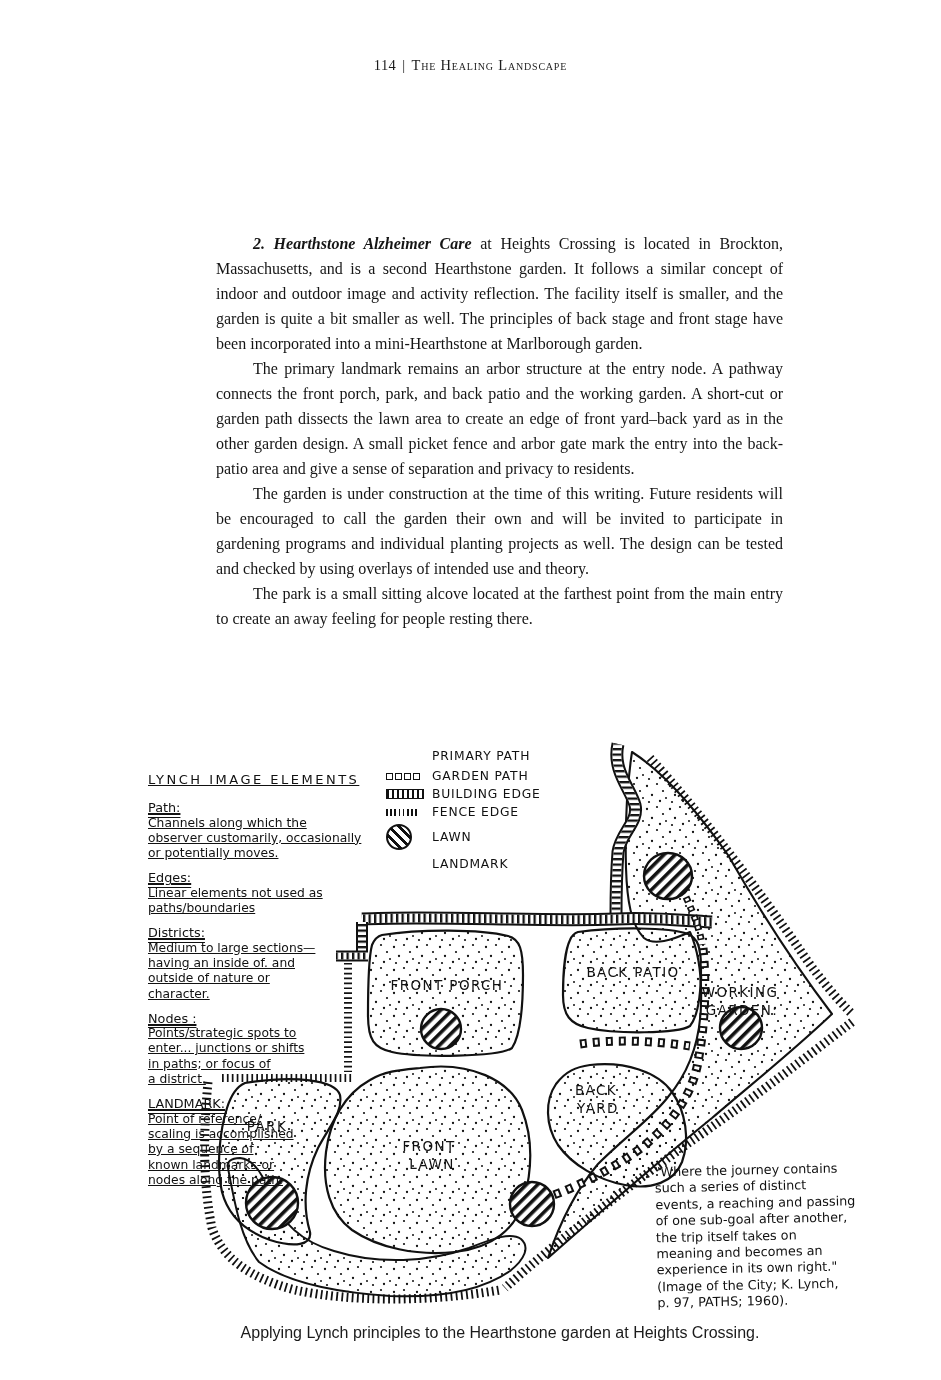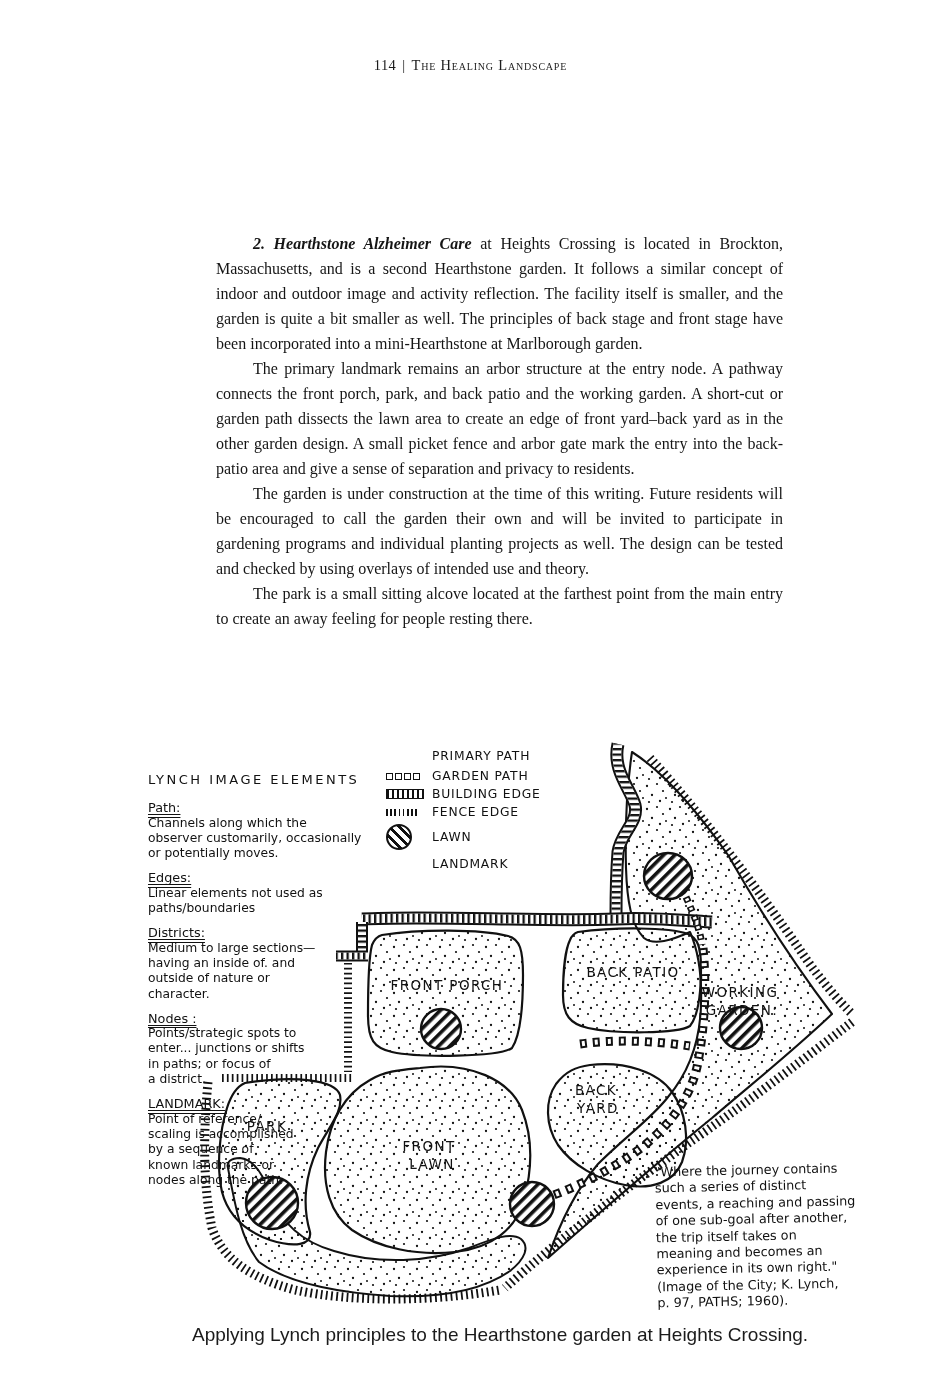--- a/index.html
+++ b/index.html
@@ -21,21 +21,21 @@
     position:absolute; left:216px; top:231px; width:567px;
     font-family:"Liberation Serif", serif; font-size:16px; line-height:25px;
     text-align:justify; color:#151515;
   }
   .bodytext p { text-indent:37px; }
   .lead { font-weight:bold; font-style:italic; }
   
   .hand { font-family:"DejaVu Sans", sans-serif; color:#111; }
   .legend {
     position:absolute; left:148px; top:772px; width:250px;
-    font-size:12.3px; line-height:15.3px;
+    font-size:12.3px; line-height:15.3px;text-decoration:underline;
   }
   .legend-title { font-size:13px; letter-spacing:2.5px; margin-bottom:13px; }
   .lg-entry { display:flex; margin-bottom:9px;flex-direction:column; }
   .lg-term {
     flex:0 0 auto; margin-right:7px; font-size:12.8px;
     text-decoration:underline; text-decoration-style:double; text-underline-offset:2px;
   }
   .lg-lines { flex:1 1 auto; }
   
   .keylist { position:absolute; left:386px; top:749px; width:170px; }
@@ -56,21 +56,21 @@
     background-size:9px 9px; background-position:2px 3px; }
   .row-primary { margin-bottom:6px; }
   .row-node { margin-top:5px; margin-bottom:7px; }
   .row-district { margin-bottom:12px; }
   
   .quote { position:absolute; left:656px; top:1162px; width:226px;
     font-size:12.8px; line-height:16.4px; transform:rotate(-1.2deg); }
   
   .caption {
     position:absolute; left:150px; top:1324px; width:700px; text-align:center;
-    font-family:"Liberation Sans", sans-serif; font-size:19px; color:#1b1b1b;
+    font-family:"Liberation Sans", sans-serif; font-size:16px; color:#1b1b1b;
   }
   .map { position:absolute; left:0; top:740px; width:941px; height:575px; }
   .maplabel { font-family:"DejaVu Sans", sans-serif; font-size:13.5px;
     letter-spacing:1.4px; fill:#111; text-anchor:middle; }
 </style>
 </head>
 <body>
 
 <div class="page">
 

